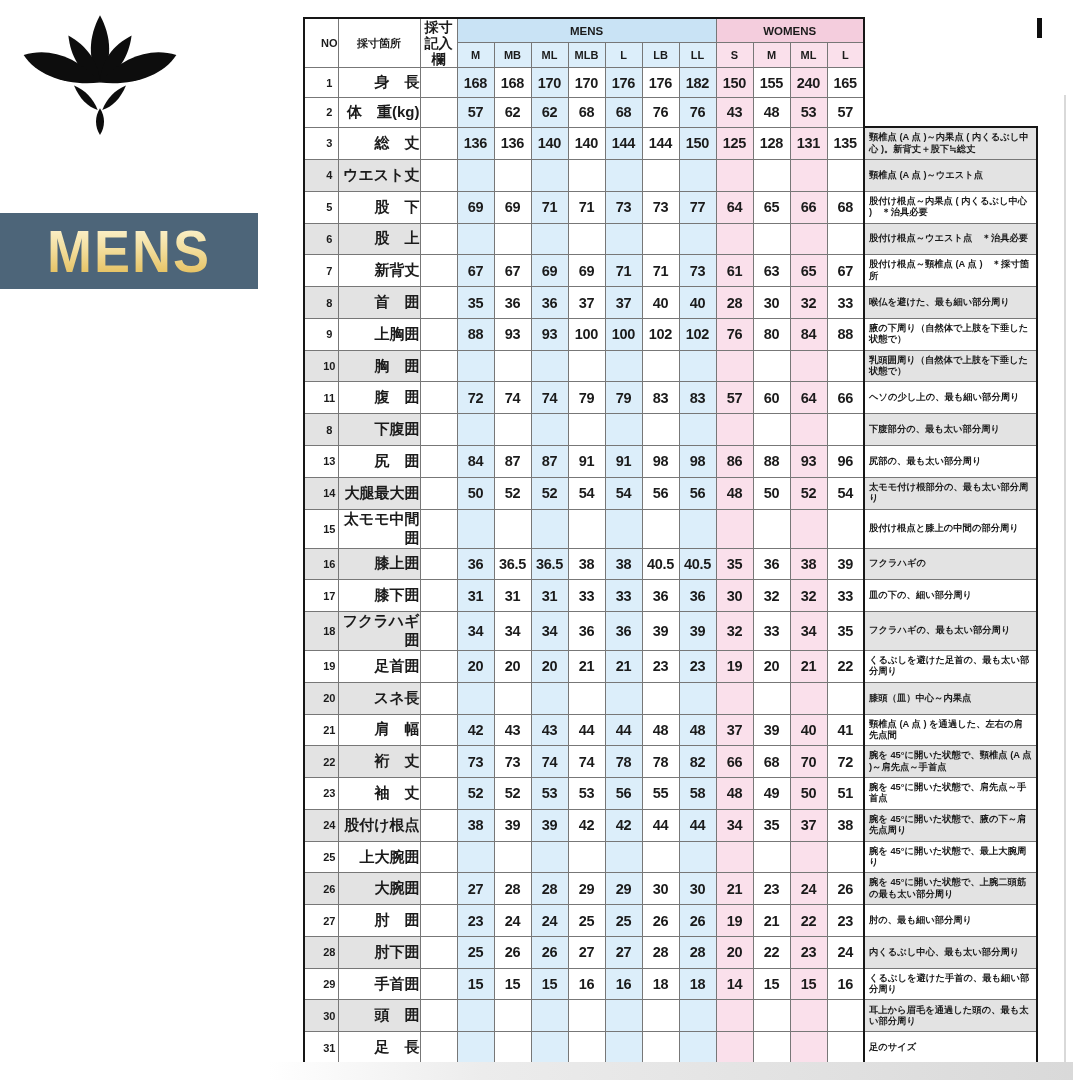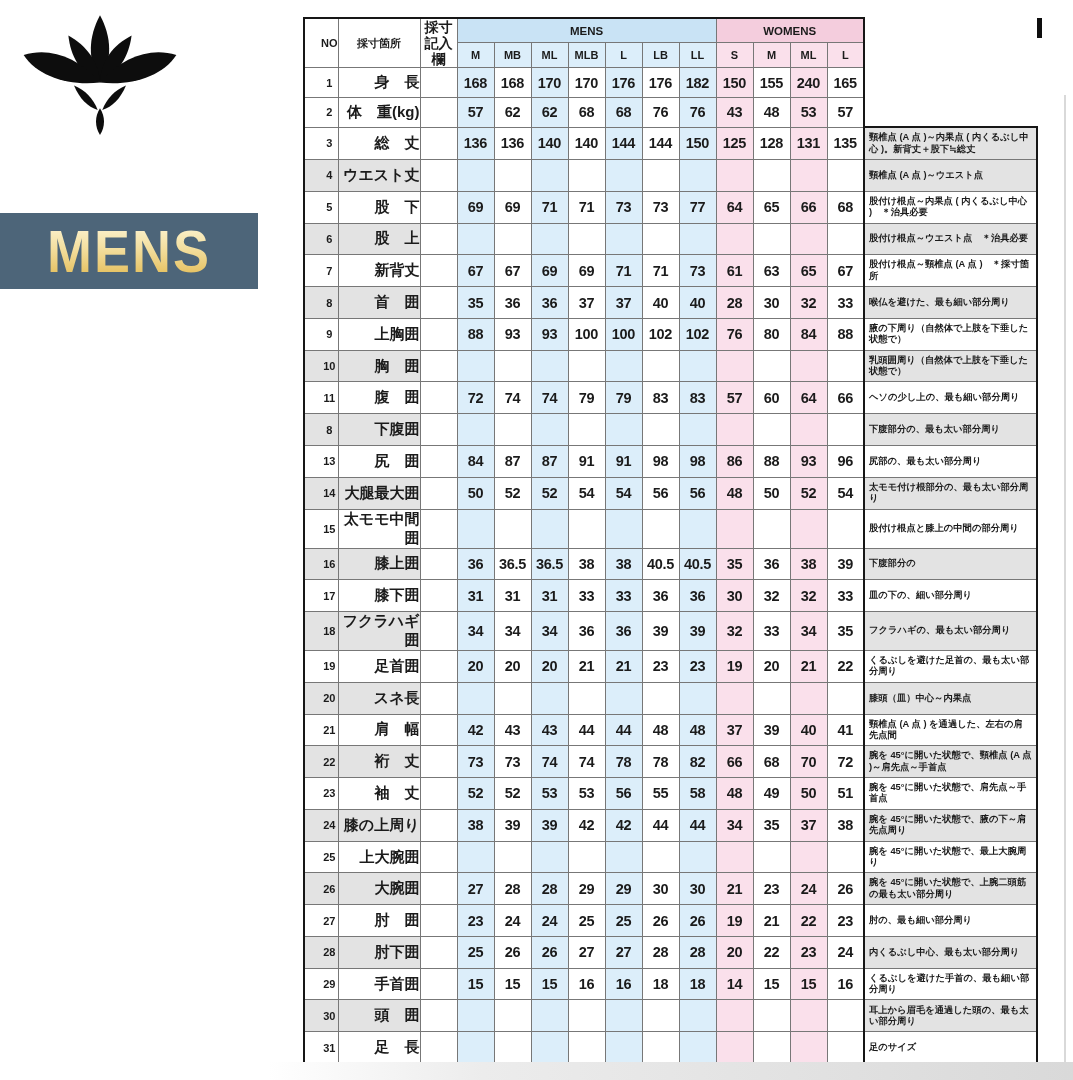--- a/index.html
+++ b/index.html
@@ -403,21 +403,21 @@
           <td class="num">36.5</td>
           <td class="num t-blue">36.5</td>
           <td class="num">38</td>
           <td class="num t-blue">38</td>
           <td class="num">40.5</td>
           <td class="num t-blue">40.5</td>
           <td class="num t-pink">35</td>
           <td class="num">36</td>
           <td class="num t-pink">38</td>
           <td class="num edge-r">39</td>
-          <td class="note shade">下腹部分の</td>
+          <td class="note shade">フクラハギの</td>
         </tr>
         <tr>
           <td class="no edge-l">17</td>
           <td class="lbl">膝下囲</td>
           <td class=""></td>
           <td class="num t-blue">31</td>
           <td class="num">31</td>
           <td class="num t-blue">31</td>
           <td class="num">33</td>
           <td class="num t-blue">33</td>
@@ -526,21 +526,21 @@
           <td class="num">55</td>
           <td class="num t-blue">58</td>
           <td class="num t-pink">48</td>
           <td class="num">49</td>
           <td class="num t-pink">50</td>
           <td class="num edge-r">51</td>
           <td class="note">腕を 45°に開いた状態で、肩先点～手首点</td>
         </tr>
         <tr>
           <td class="no edge-l shade">24</td>
-          <td class="lbl shade">膝の上周り</td>
+          <td class="lbl shade">股付け根点</td>
           <td class=""></td>
           <td class="num t-blue">38</td>
           <td class="num">39</td>
           <td class="num t-blue">39</td>
           <td class="num">42</td>
           <td class="num t-blue">42</td>
           <td class="num">44</td>
           <td class="num t-blue">44</td>
           <td class="num t-pink">34</td>
           <td class="num">35</td>

